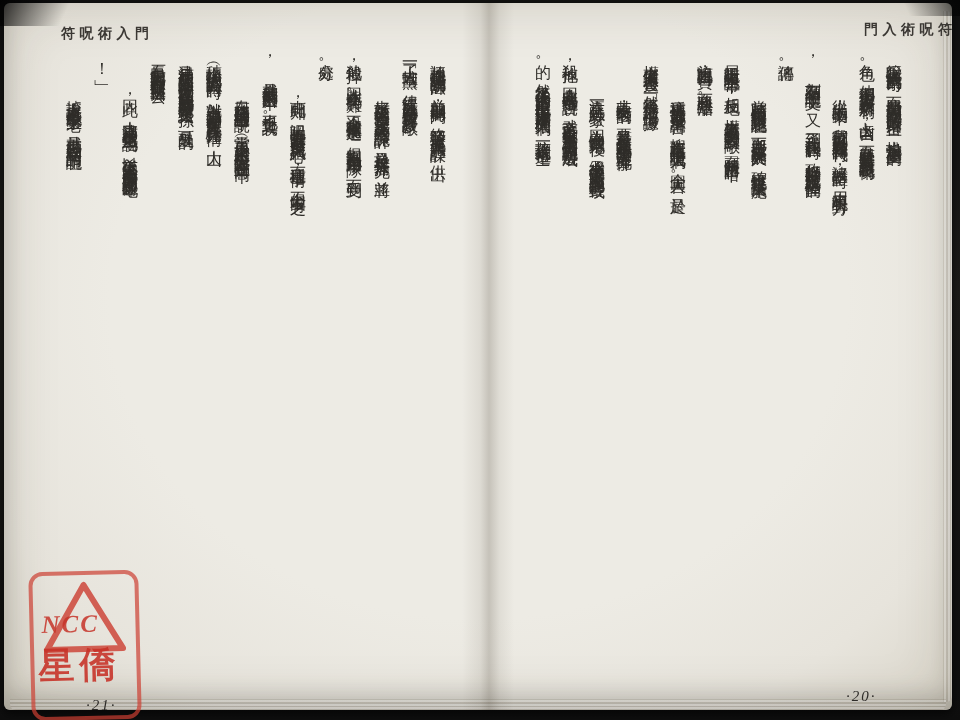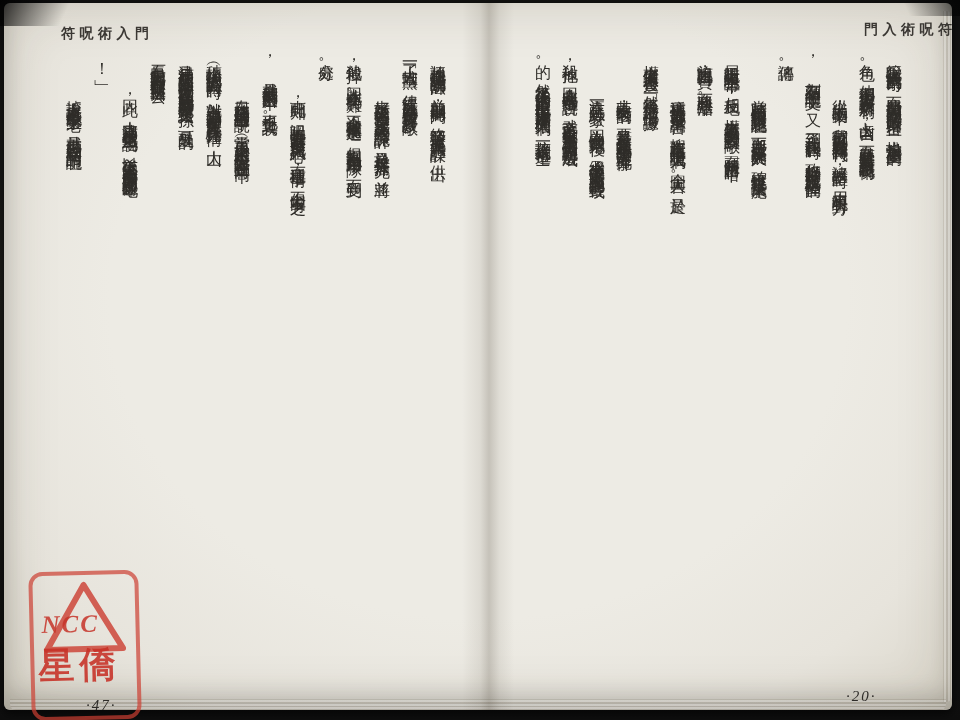--- a/index.html
+++ b/index.html
@@ -91,21 +91,21 @@
       <div class="col">　　由此可知，詛呪的力量在當時是多麼地深植人心。而這種事情，不但中國有之</div>
       <div class="col">，就是我們東鄰的日本，也不乏其說。</div>
       <div class="col">　　在日本建國的神話故事中說，當天孫（日本天皇的祖先）從天降臨在日向高千</div>
       <div class="col">穗山峰（現代的宮崎縣內）時，就對大山津見神的女兒佐久夜毘賣一見鐘情。大山</div>
       <div class="col">津見神很高興天孫的降臨把佐久夜毘賣和她的的姊姊石長毘賣送給天孫，可是醜的</div>
       <div class="col">石長毘賣却因為不被喜歡而被送回去。</div>
       <div class="col">　　因此，大山津見神就很生氣地說：「以後生下的子民都會像樹的花那樣短命吧</div>
       <div class="col">！」</div>
       <div class="col">　　據說人之所以不能長生不老，就是由於受到這一句話的詛呪。</div>
     </div>
-  <div class="pgnum pg-left">·47·</div>
+  <div class="pgnum pg-left">·21·</div>
 
   <div class="stamp">
     <svg width="92" height="78" viewBox="0 0 92 78">
       <polygon points="46,7 8,71 84,71" fill="none" stroke="rgba(202,56,44,0.78)" stroke-width="6" stroke-linejoin="round"></polygon>
     </svg>
     <div class="stamp-ncc">NCC</div>
     <div class="stamp-cjk">星僑</div>
   </div>
 
   <div class="corner-tl"></div>

